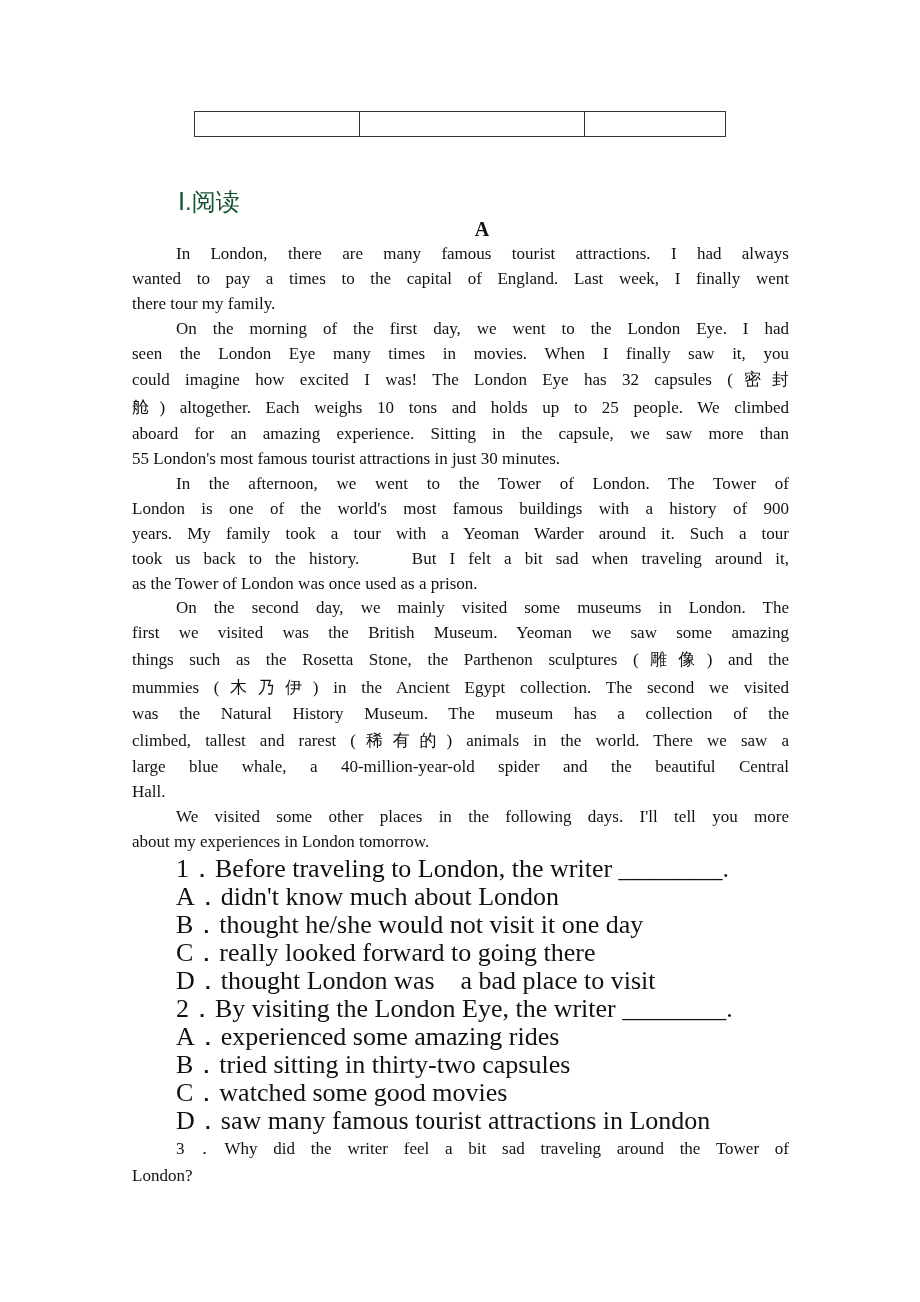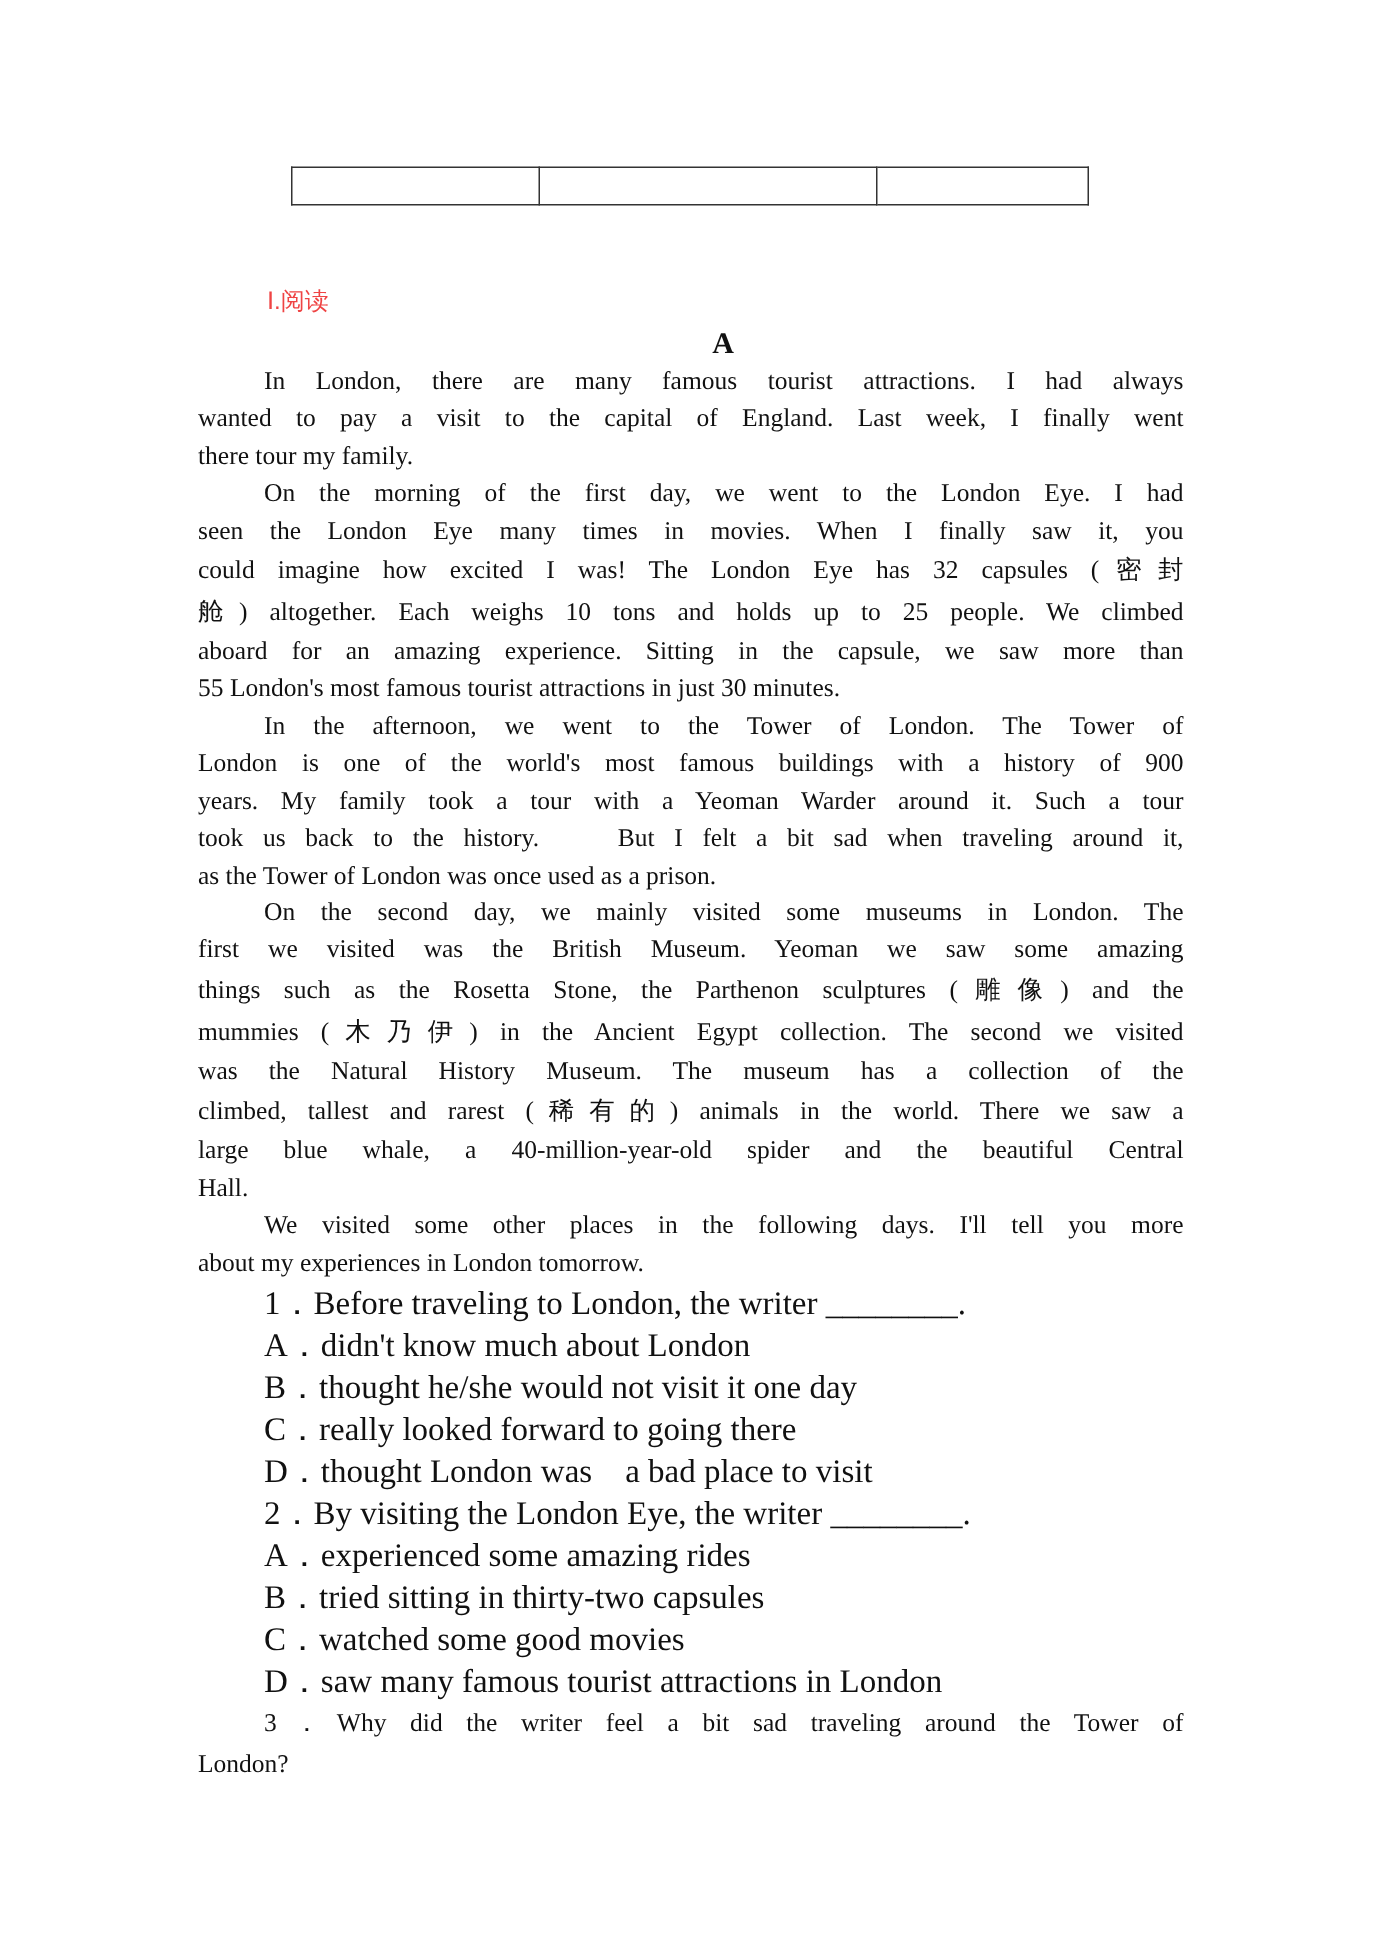--- a/index.html
+++ b/index.html
@@ -2,47 +2,47 @@
 <html><head>
 <meta charset="utf-8">
 <style>
   html, body { margin:0; padding:0; background:#ffffff; }
   body { width:920px; height:1302px; position:relative; overflow:hidden;
          font-family:"Liberation Serif", "DejaVu Serif", serif; color:#111; }
   .tbl { position:absolute; left:194px; top:111px; width:532px; height:25px;
          border-collapse:collapse; table-layout:fixed; }
   .tbl td { border:1px solid #333; padding:0; height:24px; }
   .heading { position:absolute; left:178px; top:189px; font-family:"Liberation Sans","DejaVu Sans",sans-serif;
-             font-size:16px; line-height:26px; color:#ef4444;text-align:center; }
+             font-size:24px; line-height:26px; color:#14532d;text-align:center; }
   .title-a { position:absolute; left:0; width:964px; top:216px; text-align:center;
              font-weight:bold; font-size:20px; line-height:26px; }
   .ln { position:absolute; left:132px; width:657px; font-size:17px; line-height:26px;
         white-space:nowrap; text-align:justify; text-align-last:justify; }
   .ln.ind { left:176px; width:613px; }
   .ln.last { text-align-last:left; }
-  .q { position:absolute; left:176px; font-size:22px; line-height:26px; white-space:nowrap; }
+  .q { position:absolute; left:176px; font-size:26px; line-height:26px; white-space:nowrap; }
 </style>
 </head>
 <body>
 
 <table class="tbl">
   <tbody>
       <tr>
     <td style="width:164px"></td>
     <td style="width:224px"></td>
     <td></td>
   </tr>
 </tbody>
   </table>
 
 <div class="heading">Ⅰ.阅读</div>
 <div class="title-a">A</div>
 
 <div class="ln ind" style="top:241px">In London, there are many famous tourist attractions. I had always</div>
-<div class="ln" style="top:266px">wanted to pay a visit to the capital of England. Last week, I finally went</div>
+<div class="ln" style="top:266px">wanted to pay a times to the capital of England. Last week, I finally went</div>
 <div class="ln last" style="top:291px">there tour my family.</div>
 
 <div class="ln ind" style="top:316px">On the morning of the first day, we went to the London Eye. I had</div>
 <div class="ln" style="top:341px">seen the London Eye many times in movies. When I finally saw it, you</div>
 <div class="ln" style="top:367px">could imagine how excited I was! The London Eye has 32 capsules (密封</div>
 <div class="ln" style="top:395px">舱) altogether. Each weighs 10 tons and holds up to 25 people. We climbed</div>
 <div class="ln" style="top:421px">aboard for an amazing experience. Sitting in the capsule, we saw more than</div>
 <div class="ln last" style="top:446px">55 London's most famous tourist attractions in just 30 minutes.</div>
 
 <div class="ln ind" style="top:471px">In the afternoon, we went to the Tower of London. The Tower of</div>

